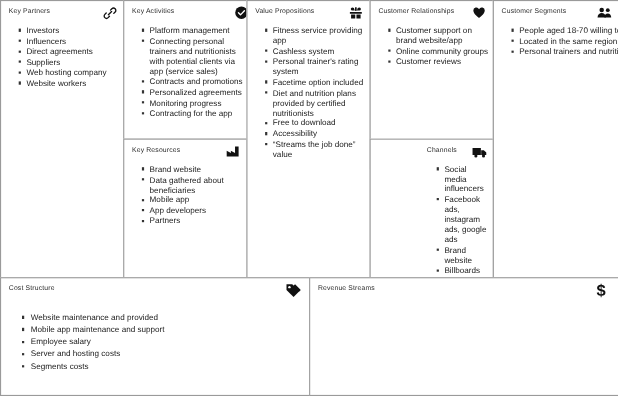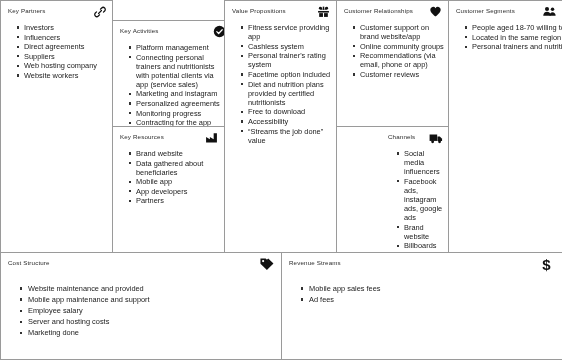--- a/index.html
+++ b/index.html
@@ -86,21 +86,21 @@
     height: 2.2px;
     background: #333333;
   }
 
   
   .list-pad-top { padding-top: 8px; }
   .list-pad-top-sm { padding-top: 6px; }
 
   
   #key-partners       { left: 0px;   top: 0px;   width: 113px; height: 253px; }
-  #key-activities     { left: 112px; top: 0px;   width: 121px; height: 127px; margin-top: 20px; }
+  #key-activities     { left: 112px; top: 0px;   width: 121px; height: 127px; }
   #key-resources      { left: 112px; top: 126px; width: 113px; height: 127px; }
   #value-propositions { left: 224px; top: 0px;   width: 113px; height: 253px; }
   #customer-relations { left: 336px; top: 0px;   width: 113px; height: 154px; }
   #channels           { left: 336px; top: 126px; width: 113px; height: 127px; padding-left: 44px; }
   #customer-segments  { left: 448px; top: 0px;   width: 115px; height: 253px; }
 
   
   #cost-structure  { left: 0px;   top: 252px; width: 282px; height: 108px; }
   #revenue-streams { left: 281px; top: 252px; width: 282px; height: 108px; }
 
@@ -159,21 +159,21 @@
       <div class="block-icon">
         <svg width="13" height="13" viewBox="0 0 24 24">
           <circle cx="12" cy="12" r="10.5" fill="#111"></circle>
           <path d="M7 12.3 L10.4 15.7 L17 8.8" fill="none" stroke="#fff" stroke-width="2.3" stroke-linecap="round" stroke-linejoin="round"></path>
         </svg>
       </div>
     </div>
     <ul class="items list-pad-top-sm">
       <li>Platform management</li>
       <li>Connecting personal trainers and nutritionists with potential clients via app (service sales)</li>
-      <li>Marketing and instagram</li>
+      <li>Contracts and promotions</li>
       <li>Personalized agreements</li>
       <li>Monitoring progress</li>
       <li>Contracting for the app</li>
     </ul>
   </div>
 
   <div class="block" id="key-resources">
     <div class="block-header">
       <div class="block-title">Key Resources</div>
       <div class="block-icon">
@@ -222,21 +222,20 @@
       <div class="block-title">Customer Relationships</div>
       <div class="block-icon">
         <svg width="13" height="13" viewBox="0 0 24 24" fill="#111">
           <path d="M12 21 C12 21 2.4 14.6 2.4 8.6 A5.1 5.1 0 0 1 12 6.1 A5.1 5.1 0 0 1 21.6 8.6 C21.6 14.6 12 21 12 21 Z"></path>
         </svg>
       </div>
     </div>
     <ul class="items list-pad-top">
       <li>Customer support on brand website/app</li>
       <li>Online community groups</li>
-      <li>Recommendations (via email, phone or app)</li>
       <li>Customer reviews</li>
     </ul>
   </div>
 
   <div class="block" id="channels">
     <div class="block-header">
       <div class="block-title">Channels</div>
       <div class="block-icon">
         <svg width="14" height="14" viewBox="0 0 24 24" fill="#111">
           <path d="M1 6 L14 6 L14 17 L1 17 Z"></path>
@@ -282,28 +281,24 @@
           <circle cx="7.4" cy="6.5" r="1.75" fill="#fff"></circle>
           <path d="M15.6 2.2 L23.9 10.5 L21.2 13.2 L12.9 4.9 Z" fill="#111"></path>
         </svg>
       </div>
     </div>
     <ul class="items">
       <li>Website maintenance and provided</li>
       <li>Mobile app maintenance and support</li>
       <li>Employee salary</li>
       <li>Server and hosting costs</li>
-      <li>Marketing done</li>
+      <li>Segments costs</li>
     </ul>
   </div>
 
   <div class="block" id="revenue-streams">
     <div class="block-header">
       <div class="block-title">Revenue Streams</div>
       <div class="block-icon">$</div>
     </div>
-    <ul class="items">
-      <li>Mobile app sales fees</li>
-      <li>Ad fees</li>
-    </ul>
   </div>
 
 </div>
 
 </body></html>

